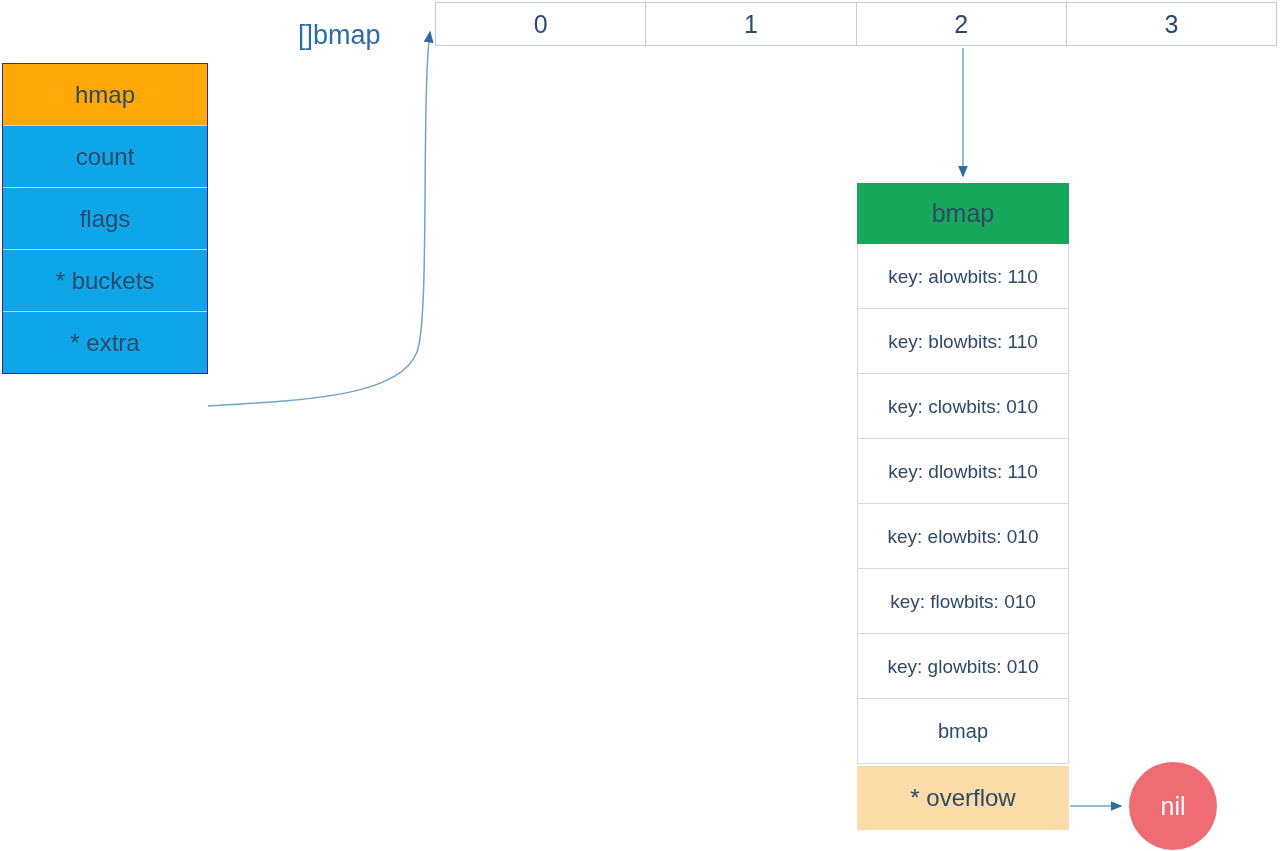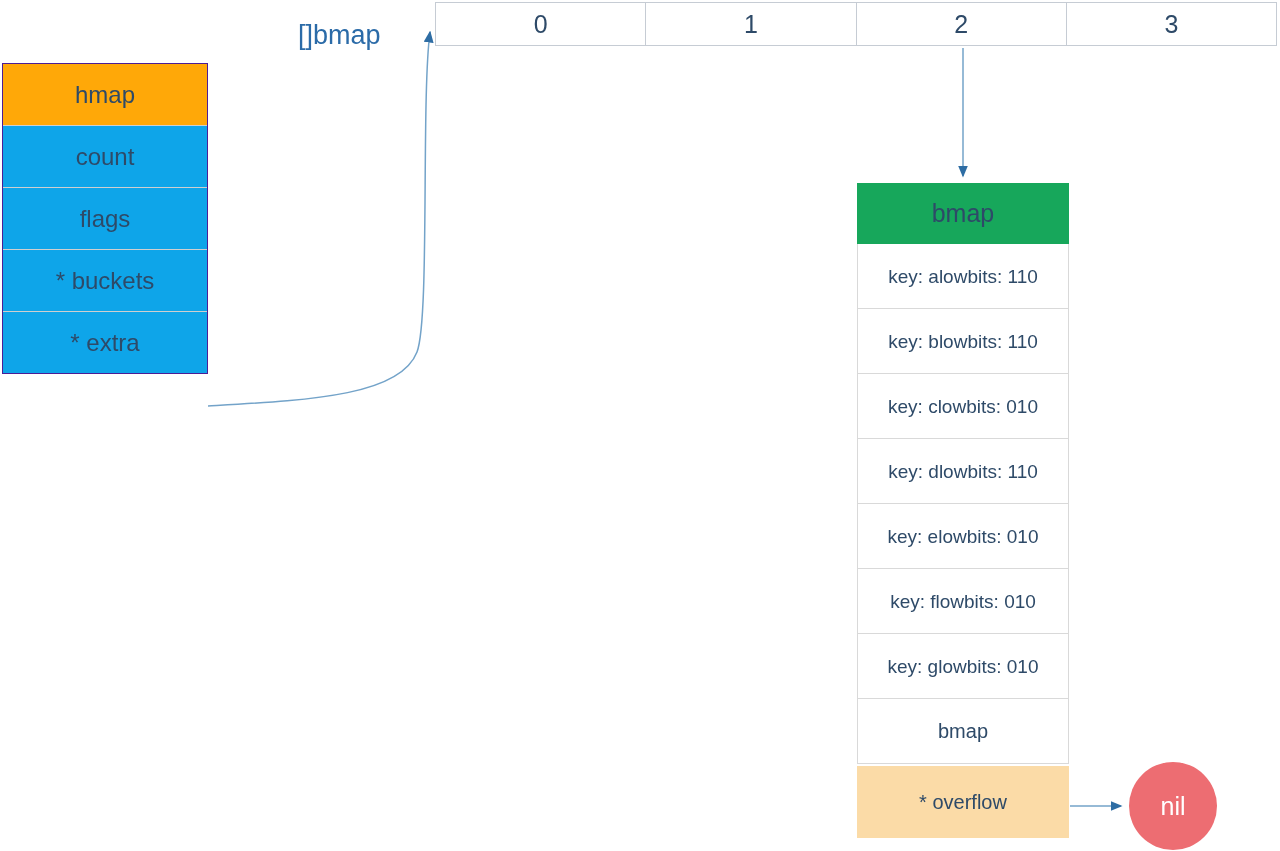--- a/index.html
+++ b/index.html
@@ -68,24 +68,24 @@
     height:64px;
     border:1px solid #d9d9d9; border-top:none;
     background:#ffffff;
     display:flex; flex-direction:row;
     align-items:center; justify-content:center;
     font-size:19px; line-height:27px; color:#2e4a68;
     box-sizing:content-box;
   }
   .bmap-empty { font-size:20px; }
   .bmap-overflow {
-    height:72px; margin-top:2px;
+    height:64px; margin-top:2px;
     background:#fbdba7; border:none;
     display:flex; align-items:center; justify-content:center;
-    font-size:20px; color:#2e4a68;
+    font-size:24px; color:#2e4a68;
   }
 
   
   .nil-node {
     position:absolute; left:1129px; top:762px;
     width:88px; height:88px;
     border-radius:50%;
     background:#ed6d72;
     color:#ffffff;
     display:flex; align-items:center; justify-content:center;

